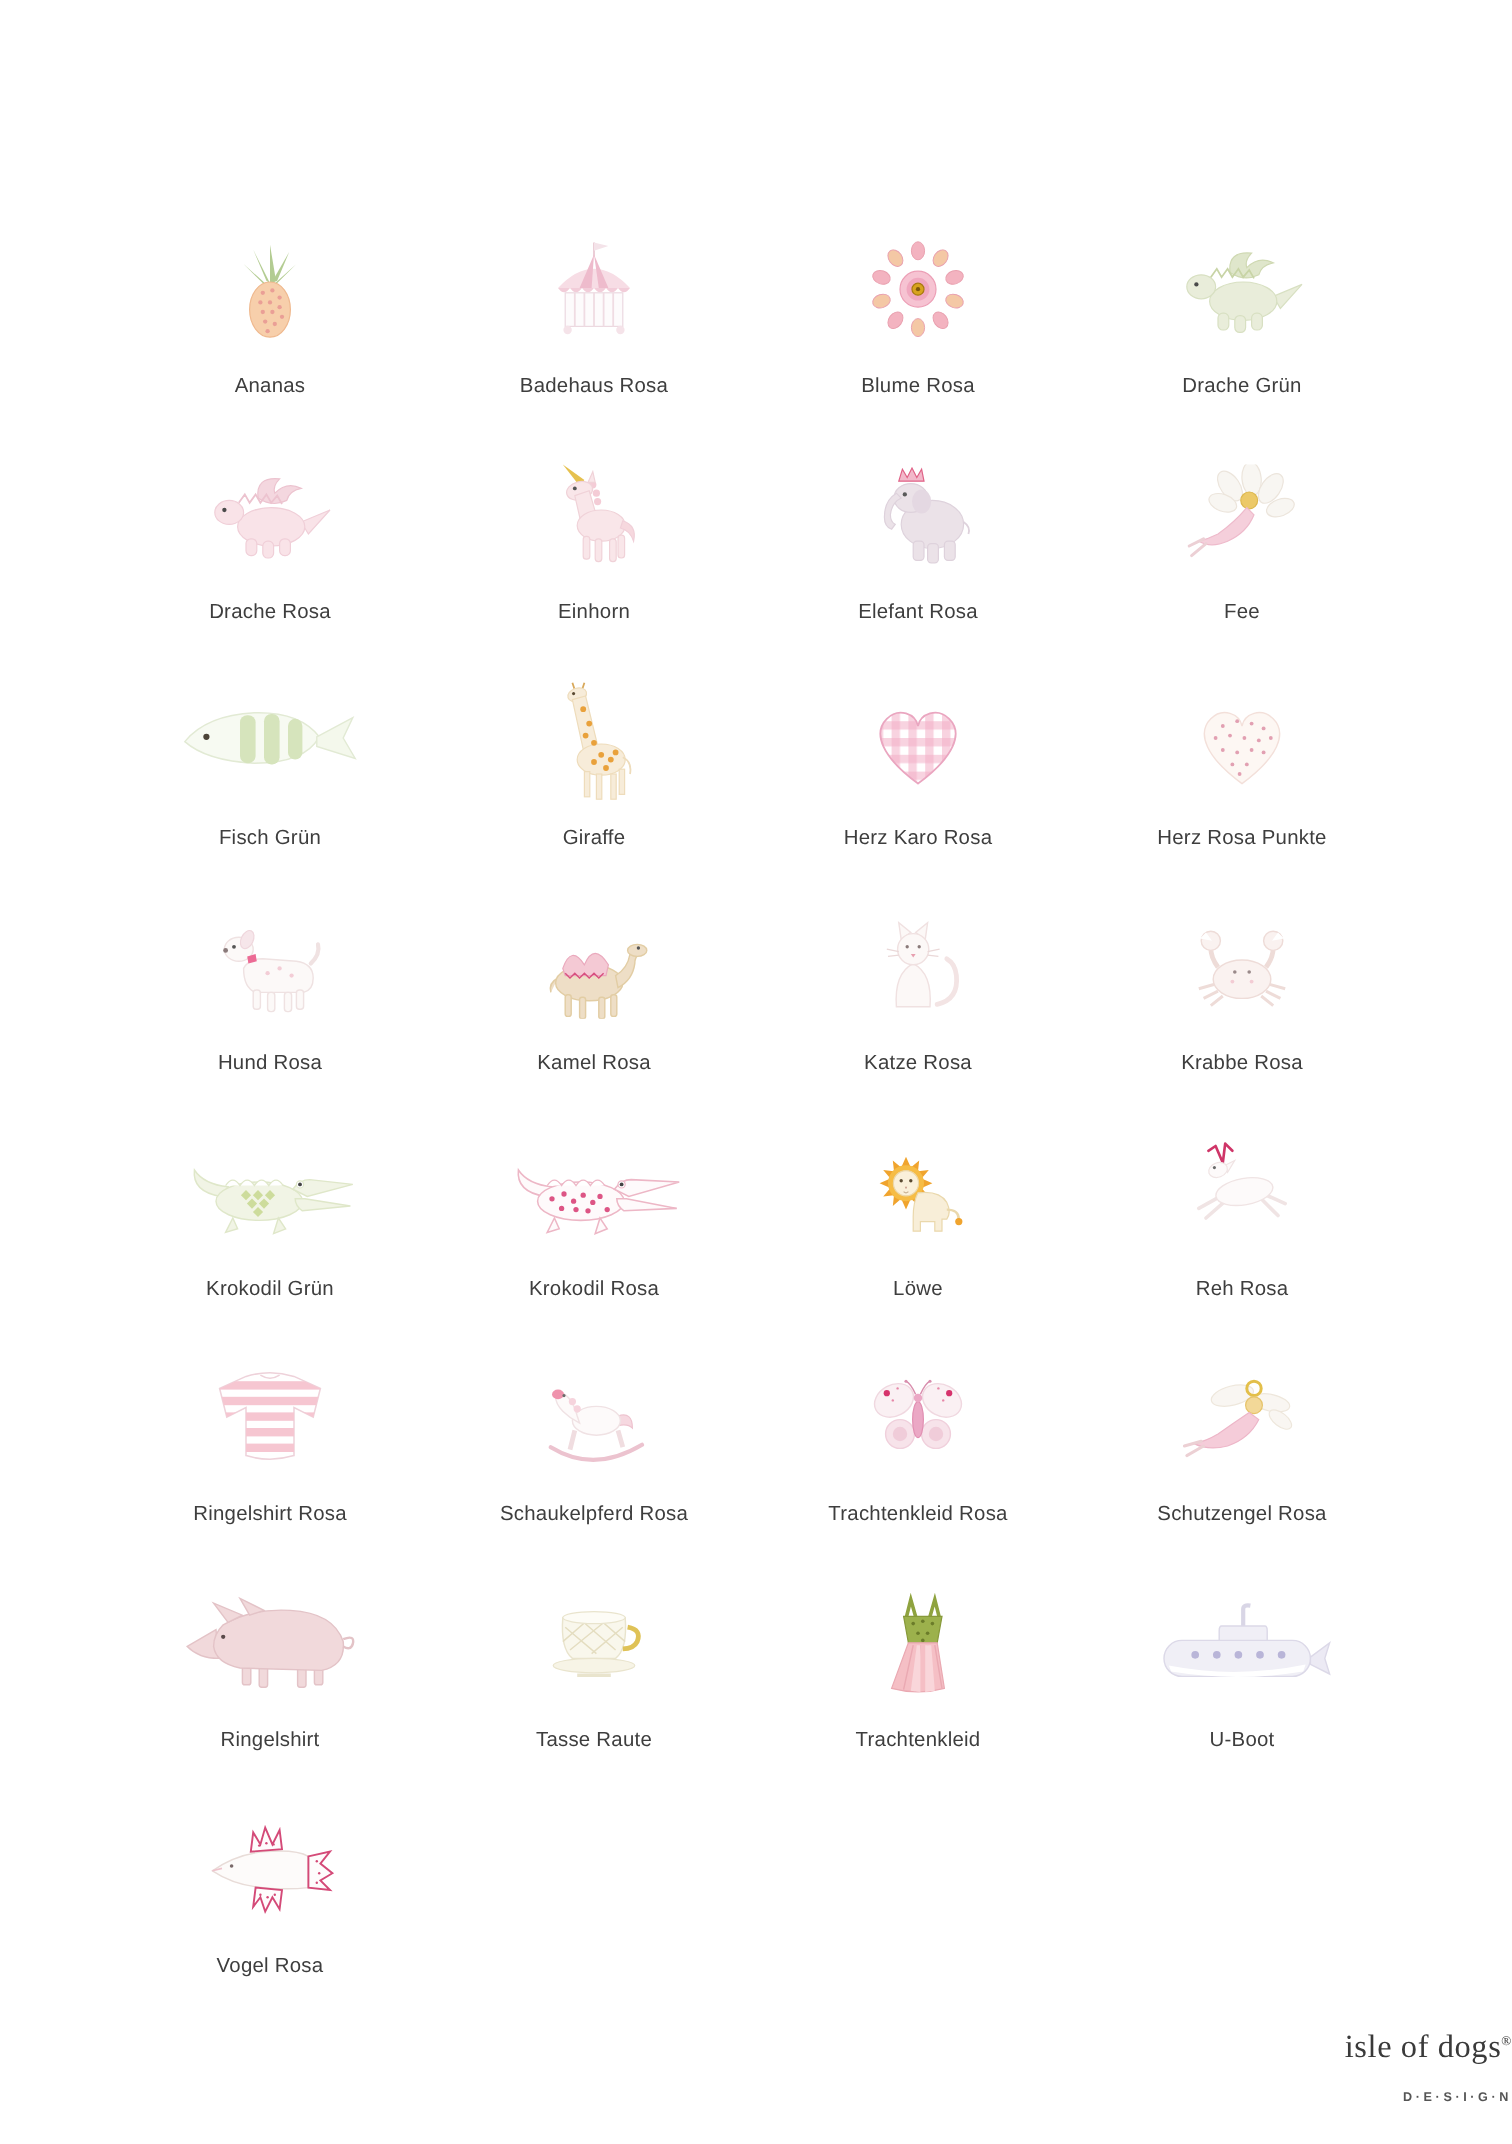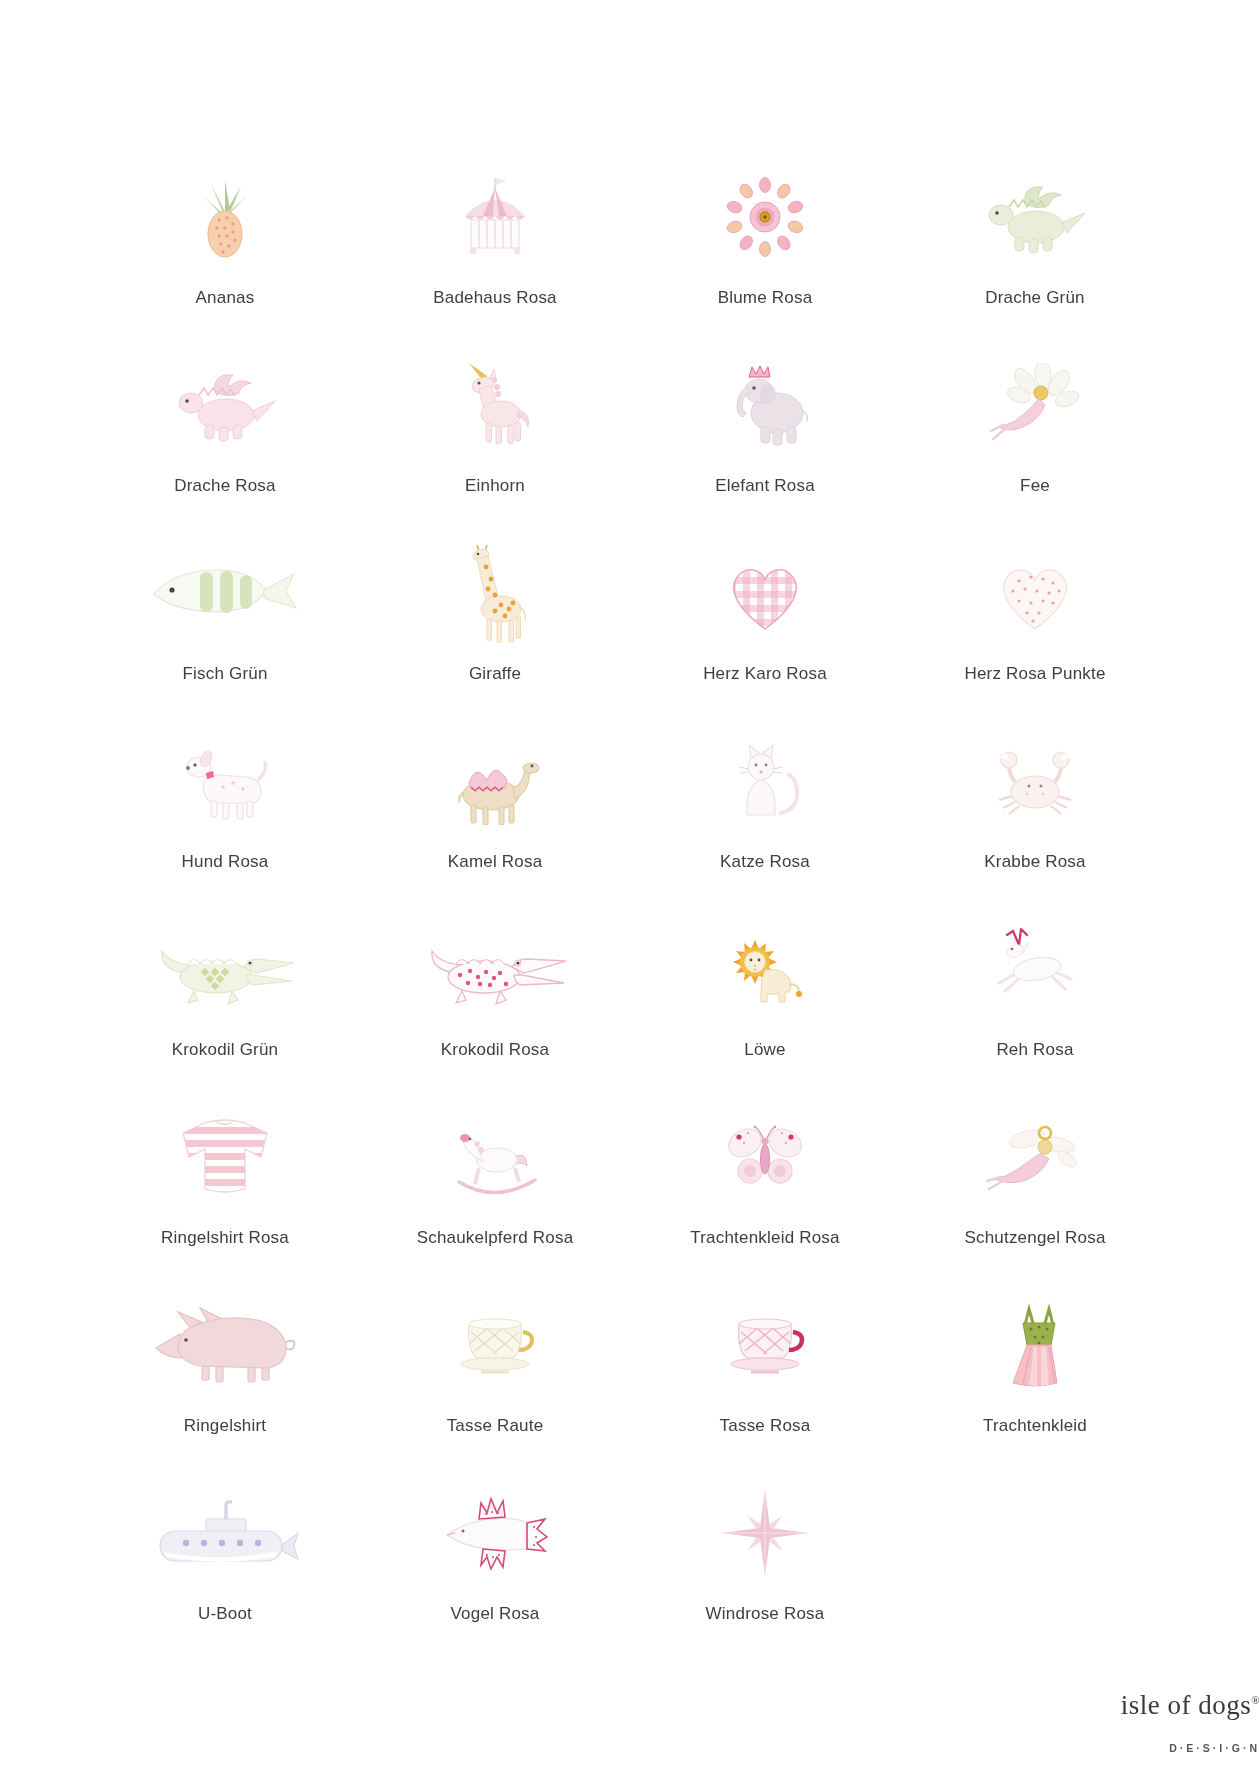--- a/index.html
+++ b/index.html
@@ -10,20 +10,21 @@
     position:relative;
     overflow:hidden;
   }
   .grid {
     box-sizing:border-box;
     margin-left:90px;
     padding-top:146px;
     width:1080px;
     display:grid;
     grid-template-columns:repeat(4,270px);
+    margin-top:24px;
   }
   figure.cell {
     margin:0;
     height:188px;
     display:flex;
     flex-direction:column;
     align-items:center;
     justify-content:flex-end;
   }
   .icon-box {
@@ -604,36 +605,20 @@
   <ellipse cx="54" cy="18" rx="26" ry="5" fill="#fdfcf6" stroke="#e9e4cd" stroke-width="1"></ellipse>
   <path d="M82 26 Q94 28 90 38 Q87 44 78 44" fill="none" stroke="#dfc257" stroke-width="4"></path>
   <ellipse cx="54" cy="58" rx="34" ry="6" fill="#f7f4e6" stroke="#e9e4cd" stroke-width="1"></ellipse>
   <path d="M40 66 L68 66" stroke="#e9e4cd" stroke-width="3"></path>
 </svg>
 </div>
       <figcaption class="label">Tasse Raute</figcaption>
     </figure>
     <figure class="cell">
       <div class="icon-box">
-<svg width="108" height="78" viewBox="0 0 108 78">
-  <path d="M28 18 L80 18 Q82 44 72 52 L36 52 Q26 44 28 18 Z" fill="#fbf1f3" stroke="#eec3cf" stroke-width="1.2"></path>
-  <g stroke="#f0b3c5" stroke-width="1.4" fill="none">
-    <path d="M30 26 L56 48 M42 19 L72 45 M58 19 L80 38"></path>
-    <path d="M78 26 L52 48 M66 19 L34 45 M50 19 L28 38"></path>
-  </g>
-  <ellipse cx="54" cy="18" rx="26" ry="5" fill="#fdf8f9" stroke="#eec3cf" stroke-width="1"></ellipse>
-  <path d="M82 26 Q94 28 90 38 Q87 44 78 44" fill="none" stroke="#c9305f" stroke-width="4.5"></path>
-  <ellipse cx="54" cy="58" rx="34" ry="6" fill="#f8e4e9" stroke="#eec3cf" stroke-width="1"></ellipse>
-  <path d="M40 66 L68 66" stroke="#eec3cf" stroke-width="3"></path>
-</svg>
-</div>
-      <figcaption class="label">Tasse Rosa</figcaption>
-    </figure>
-    <figure class="cell">
-      <div class="icon-box">
 <svg width="84" height="92" viewBox="0 0 84 92">
   <path d="M32 26 L36 10 L40 24 M52 24 L56 10 L60 26" stroke="#8fa33f" stroke-width="3" fill="none" stroke-linecap="round"></path>
   <path d="M30 24 L62 24 L58 46 L34 46 Z" fill="#9cb14c" stroke="#87993a" stroke-width="1"></path>
   <g fill="#6b7c2a">
     <circle cx="38" cy="30" r="1.5"></circle>
             <circle cx="46" cy="28" r="1.5"></circle>
             <circle cx="54" cy="30" r="1.5"></circle>
     <circle cx="42" cy="38" r="1.5"></circle>
             <circle cx="50" cy="38" r="1.5"></circle>
             <circle cx="46" cy="44" r="1.5"></circle>
@@ -686,28 +671,18 @@
     <circle cx="48" cy="68" r="1"></circle>
             <circle cx="54" cy="70" r="1"></circle>
             <circle cx="60" cy="68" r="1"></circle>
   </g>
   <circle cx="24" cy="44" r="1.5" fill="#7a6a6a"></circle>
   <path d="M8 48 L16 46" stroke="#eec3cc" stroke-width="1.4"></path>
 </svg>
 </div>
       <figcaption class="label">Vogel Rosa</figcaption>
     </figure>
-    <figure class="cell">
-      <div class="icon-box">
-<svg width="90" height="90" viewBox="0 0 90 90">
-  <path d="M45 20 L49 41 L70 45 L49 49 L45 70 L41 49 L20 45 L41 41 Z" transform="rotate(45 45 45)" fill="#f5d9e2"></path>
-  <path d="M45 2 L50 40 L88 45 L50 50 L45 88 L40 50 L2 45 L40 40 Z" fill="#eec4d4"></path>
-  <path d="M45 2 L45 88 M2 45 L88 45" stroke="#f7e2e9" stroke-width="1"></path>
-</svg>
-</div>
-      <figcaption class="label">Windrose Rosa</figcaption>
-    </figure>
   </main>
 
 <div class="footer">
   <div class="brand"><span>isle of dogs</span><sup>®</sup></div>
   <div class="tagline">D·E·S·I·G·N</div>
 </div>
 
 </body></html>

